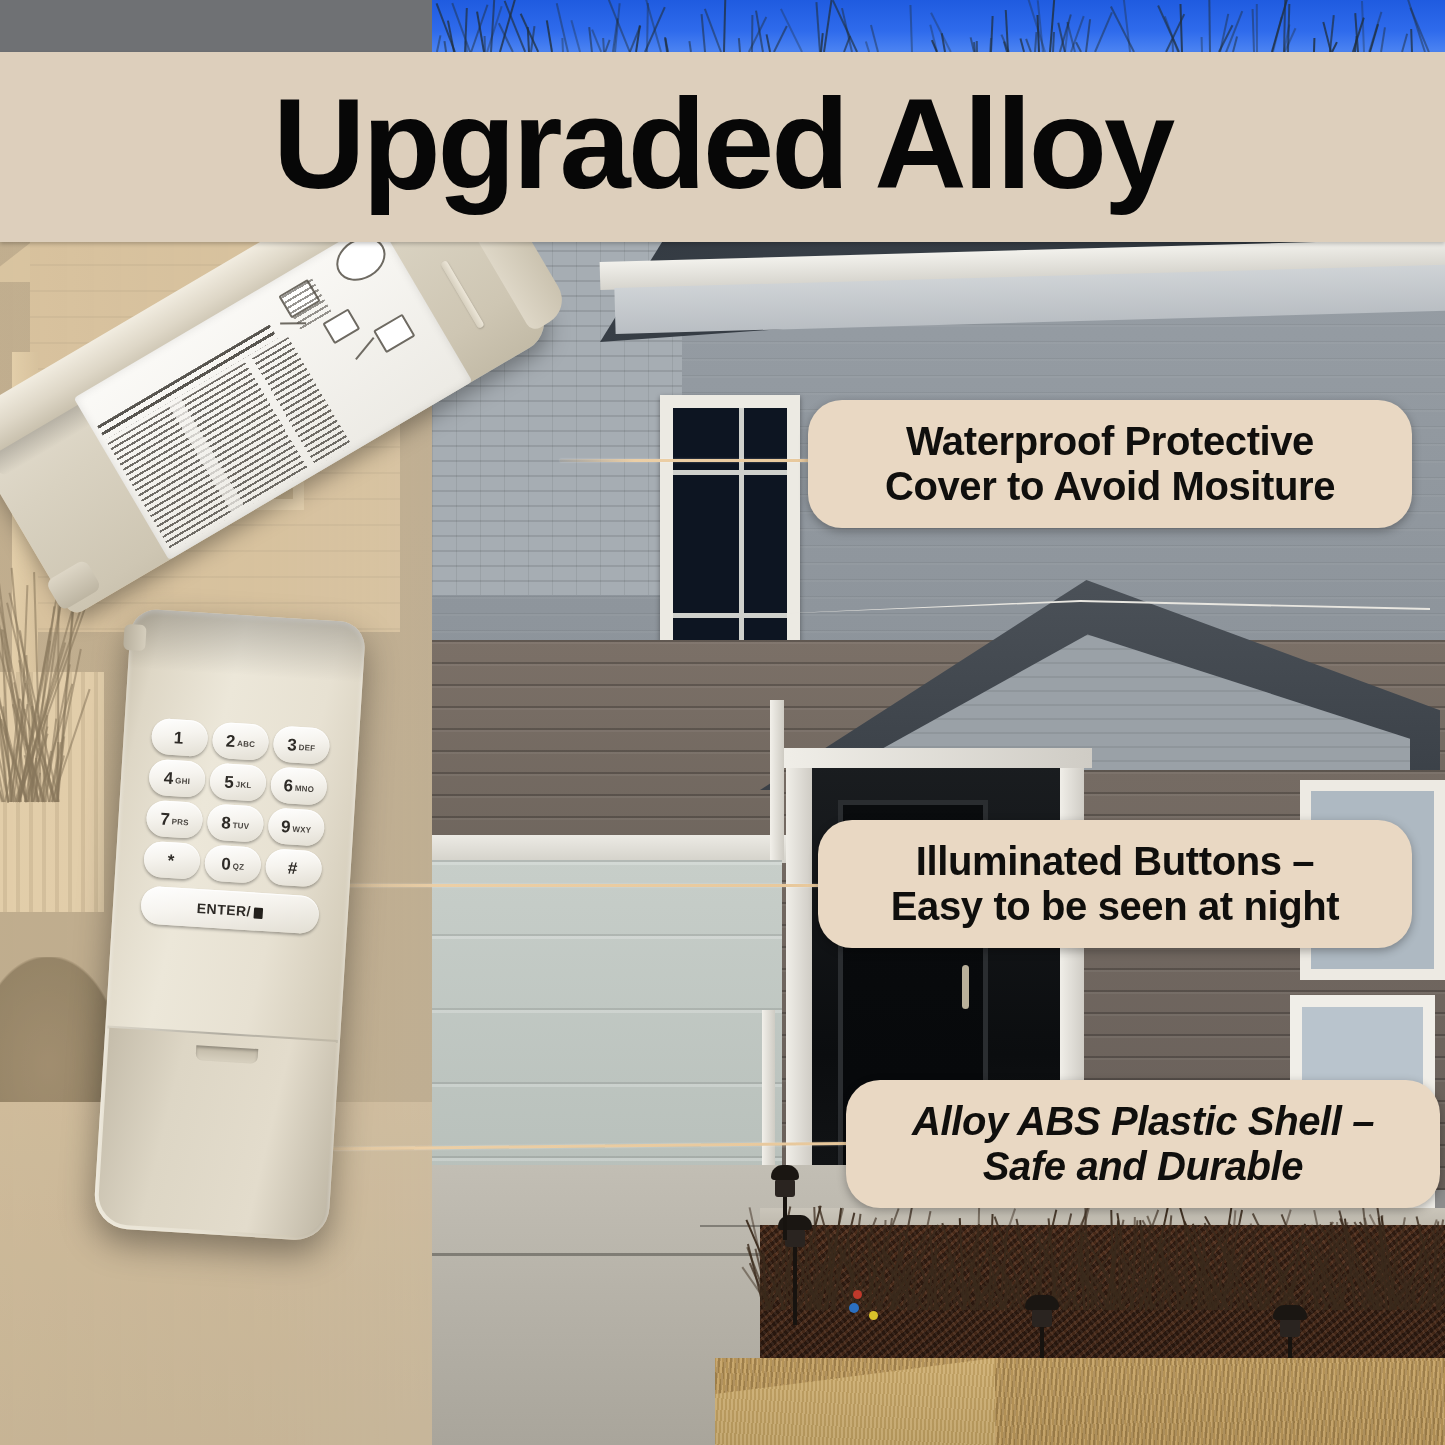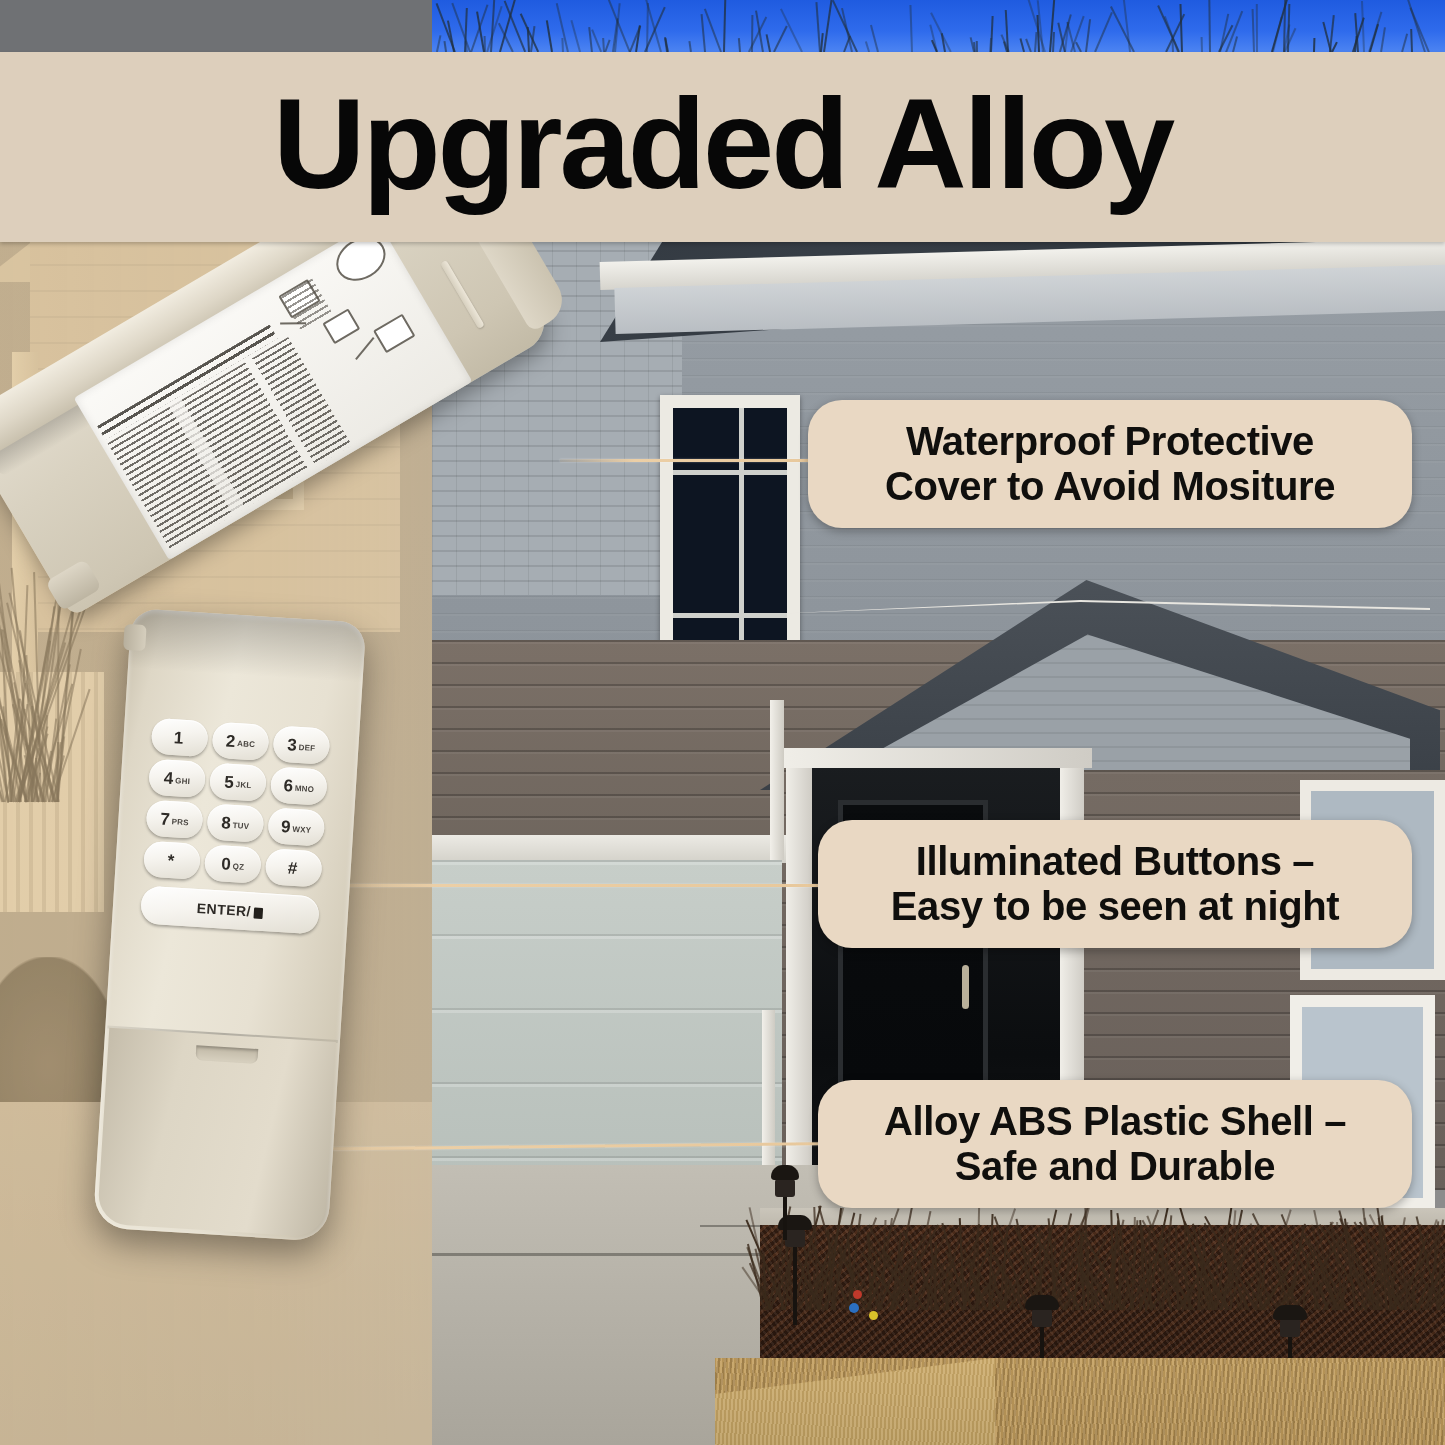--- a/index.html
+++ b/index.html
@@ -1316,21 +1316,21 @@
   <div class="callout" style="left:808px; top:400px; width:604px; height:128px;">
     <p>Waterproof  Protective
 Cover to Avoid Mositure</p>
   </div>
 
   <div class="callout" style="left:818px; top:820px; width:594px; height:128px;">
     <p>Illuminated Buttons –
 Easy to be seen at night</p>
   </div>
 
-  <div class="callout" style="left:818px; top:1080px; width:594px; height:128px;">
+  <div class="callout" style="left:846px; top:1080px; width:594px; height:128px;font-style:italic;">
     <p>Alloy ABS Plastic Shell –
 Safe and Durable</p>
   </div>
 
   <div id="banner">
     <h1>Upgraded Alloy</h1>
   </div>
 
 </div>
 

